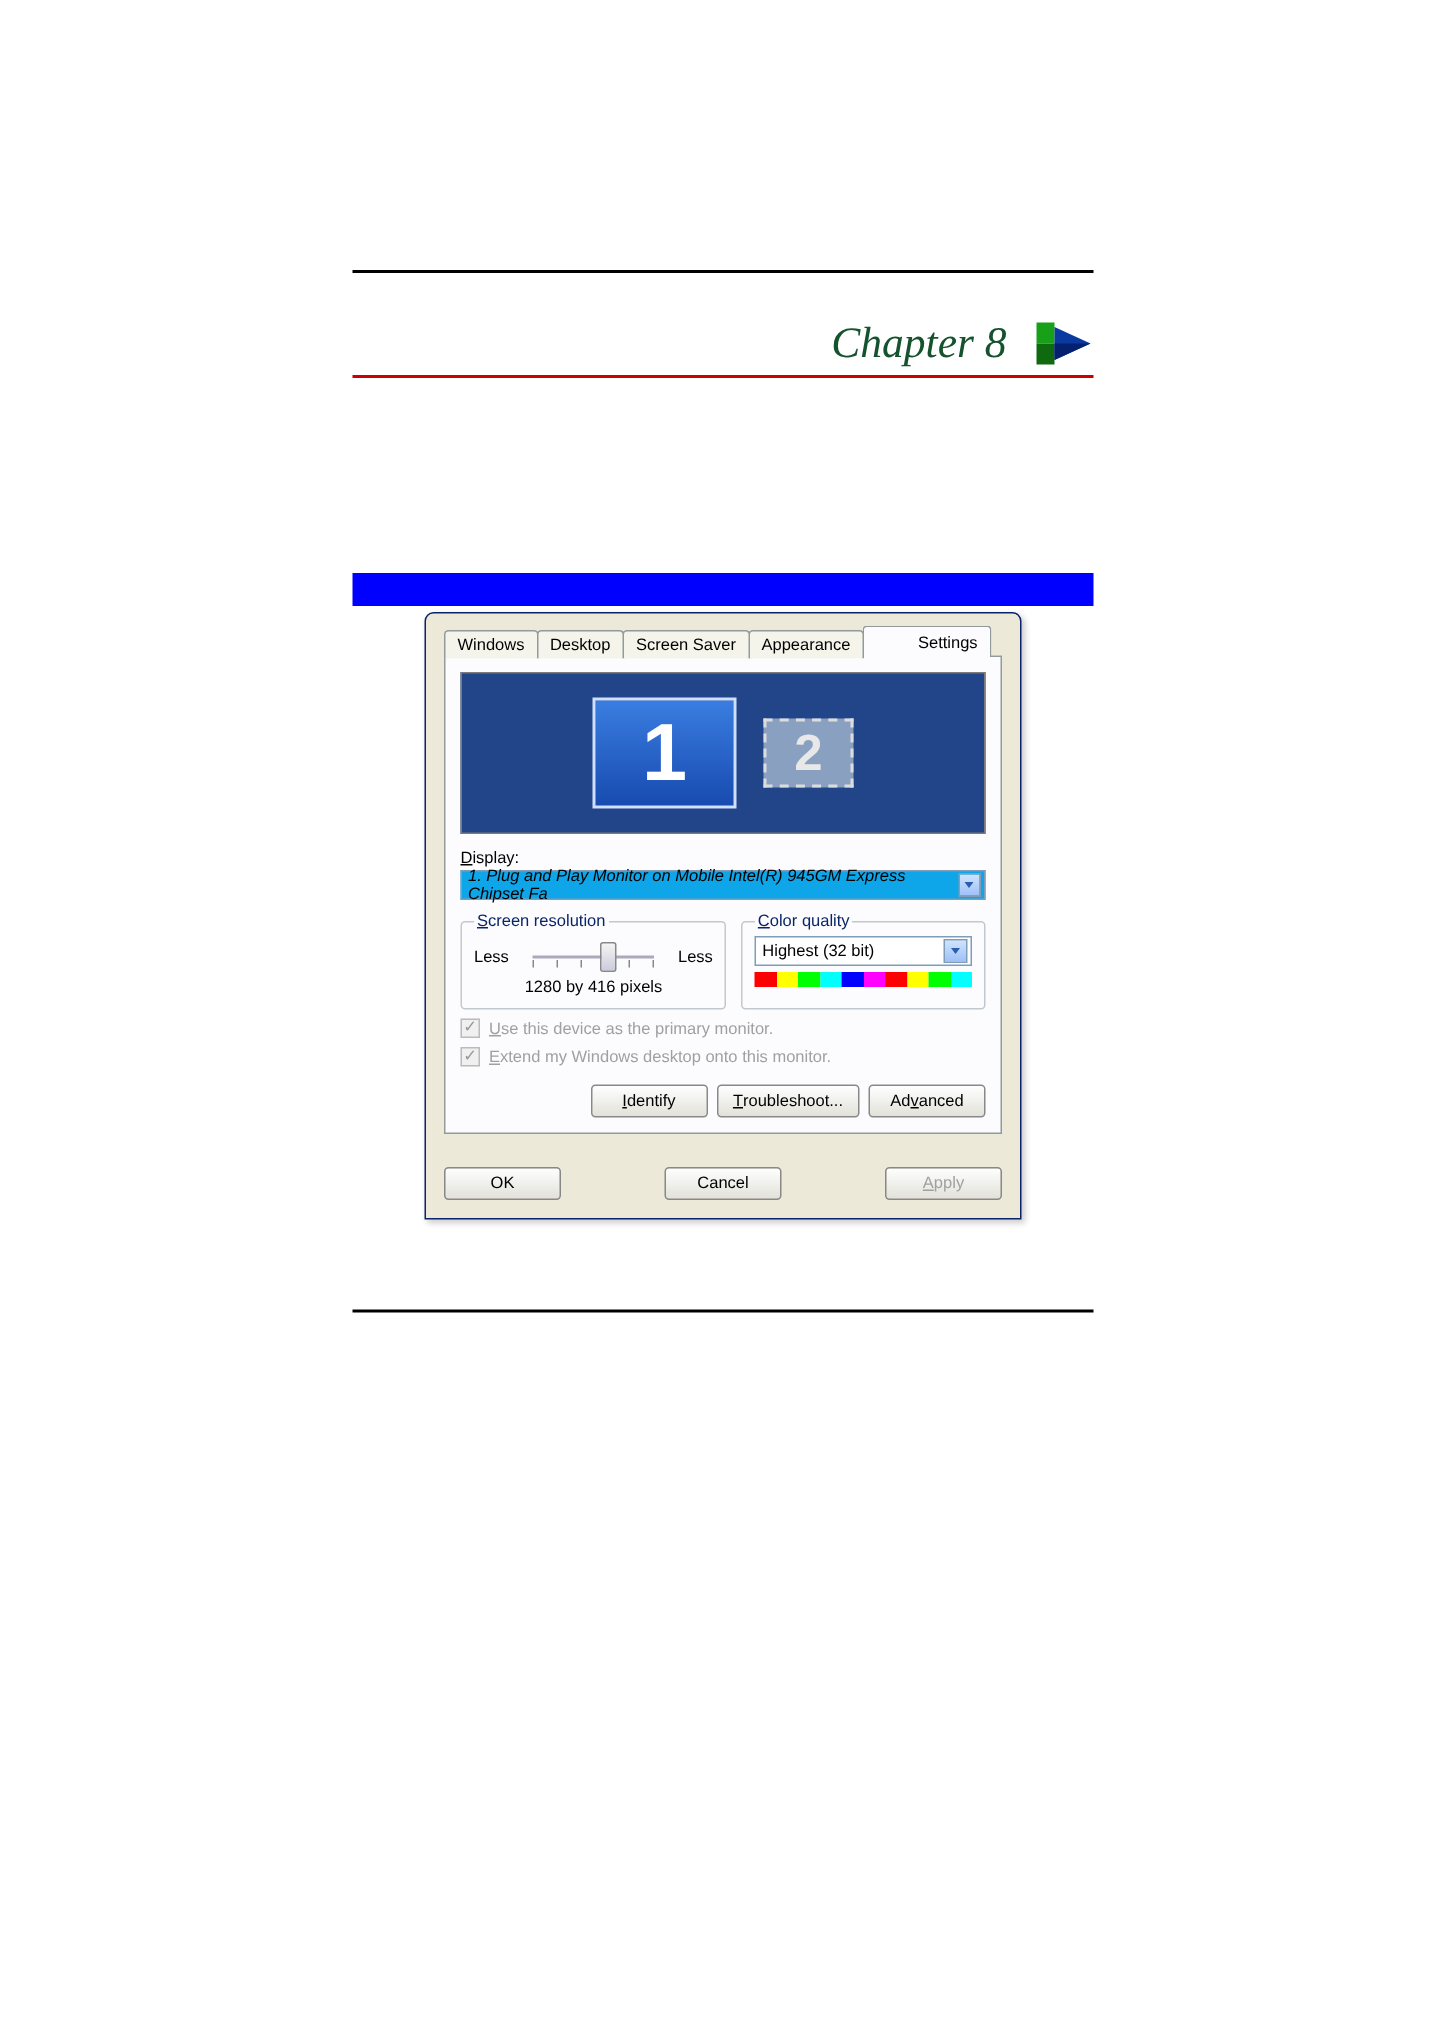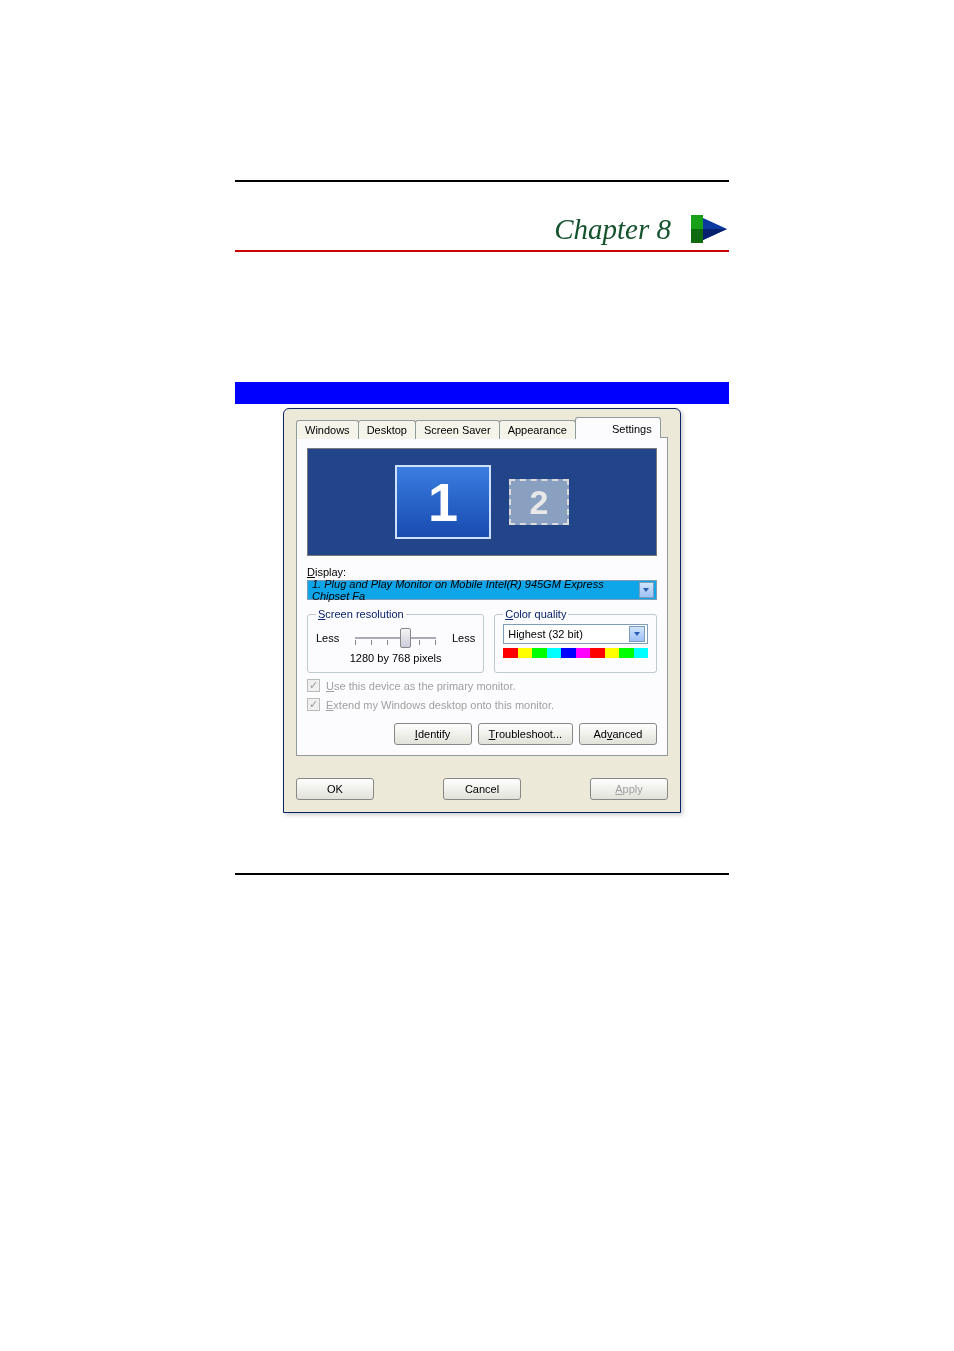--- a/index.html
+++ b/index.html
@@ -297,21 +297,21 @@
                       <span></span>
                       <span></span>
                       <span></span>
                       <span></span>
                       <span></span>
                     </div>
                   <div class="thumb"></div>
                 </div>
                 <span>Less</span>
               </div>
-              <div class="res-text">1280 by 768 pixels</div>
+              <div class="res-text">1280 by 416 pixels</div>
             </fieldset>
 
             <fieldset class="fs-right">
               <legend><span class="uline">C</span><span>olor quality</span></legend>
               <div class="cq-combo">
                 <span>Highest (32 bit)</span>
                 <span class="arrow">
                   <svg viewBox="0 0 8 8">
                       <path d="M1 2 L7 2 L4 6 Z" fill="#2a5db0"></path>
                     </svg>

